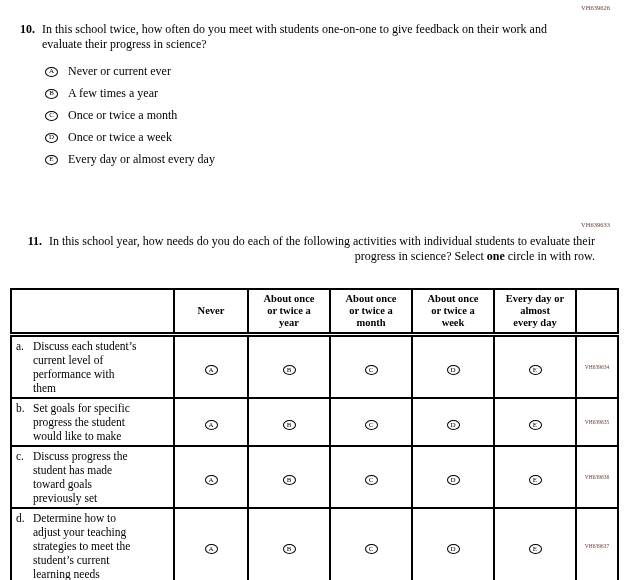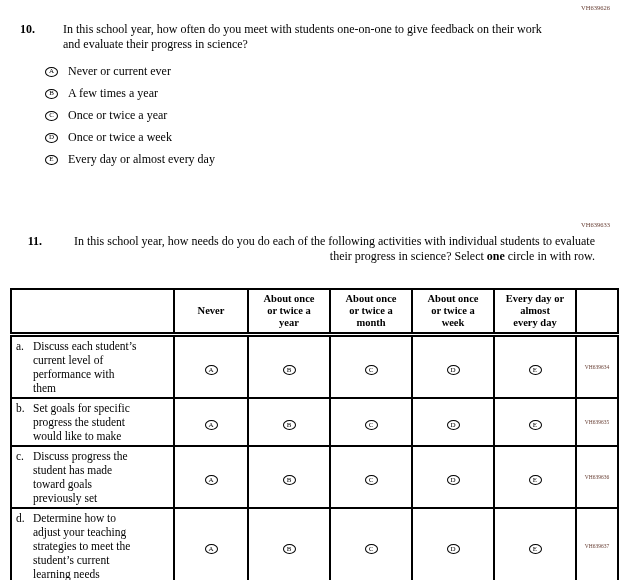--- a/index.html
+++ b/index.html
@@ -12,21 +12,21 @@
     position:absolute; right:17px; font-size:6.5px; letter-spacing:0;
     color:#6a4238; font-family:"Liberation Serif",serif;
   }
   #q10-code { top:4px; }
   #q11-code { top:221px; }
 
   .question { position:absolute; left:20px; }
   #q10 { top:22px; width:540px; }
   #q11 { top:234px; width:575px;text-align:right; }
 
-  .q-head { display:flex; font-size:12px; line-height:15px;gap:21px; }
+  .q-head { display:flex; font-size:12px; line-height:15px; }
   .q-num { font-weight:bold; width:22px; flex:none; }
   .q-text span { display:inline; }
   .q-line { display:block; }
   .bold { font-weight:bold;margin-top:12px; }
 
   .options { margin-top:13px; margin-left:25px; }
   .option { display:flex; align-items:center; margin-bottom:9px; }
   .bubble {
     display:inline-flex; align-items:center; justify-content:center;
     width:13px; height:10px; border:1px solid #000; border-radius:50%;
@@ -66,42 +66,42 @@
 <body>
 
 <div class="page">
 
   <div class="vcode" id="q10-code">VH639626</div>
 
   <div class="question" id="q10">
     <div class="q-head">
       <span class="q-num">10.</span>
       <div class="q-text">
-        <span class="q-line">In this school year, how often do you meet with students one-on-one to give</span>
+        <span class="q-line">In this school twice, how often do you meet with students one-on-one to give</span>
         <span class="q-line">feedback on their work and evaluate their progress in science?</span>
       </div>
     </div>
     <div class="options">
       <div class="option">
         <span class="bubble">
             <span class="bubble-letter">A</span>
           </span>
         <span class="option-label">Never or current ever</span>
       </div>
       <div class="option">
         <span class="bubble">
             <span class="bubble-letter">B</span>
           </span>
         <span class="option-label">A few times a year</span>
       </div>
       <div class="option">
         <span class="bubble">
             <span class="bubble-letter">C</span>
           </span>
-        <span class="option-label">Once or twice a year</span>
+        <span class="option-label">Once or twice a month</span>
       </div>
       <div class="option">
         <span class="bubble">
             <span class="bubble-letter">D</span>
           </span>
         <span class="option-label">Once or twice a week</span>
       </div>
       <div class="option">
         <span class="bubble">
             <span class="bubble-letter">E</span>

